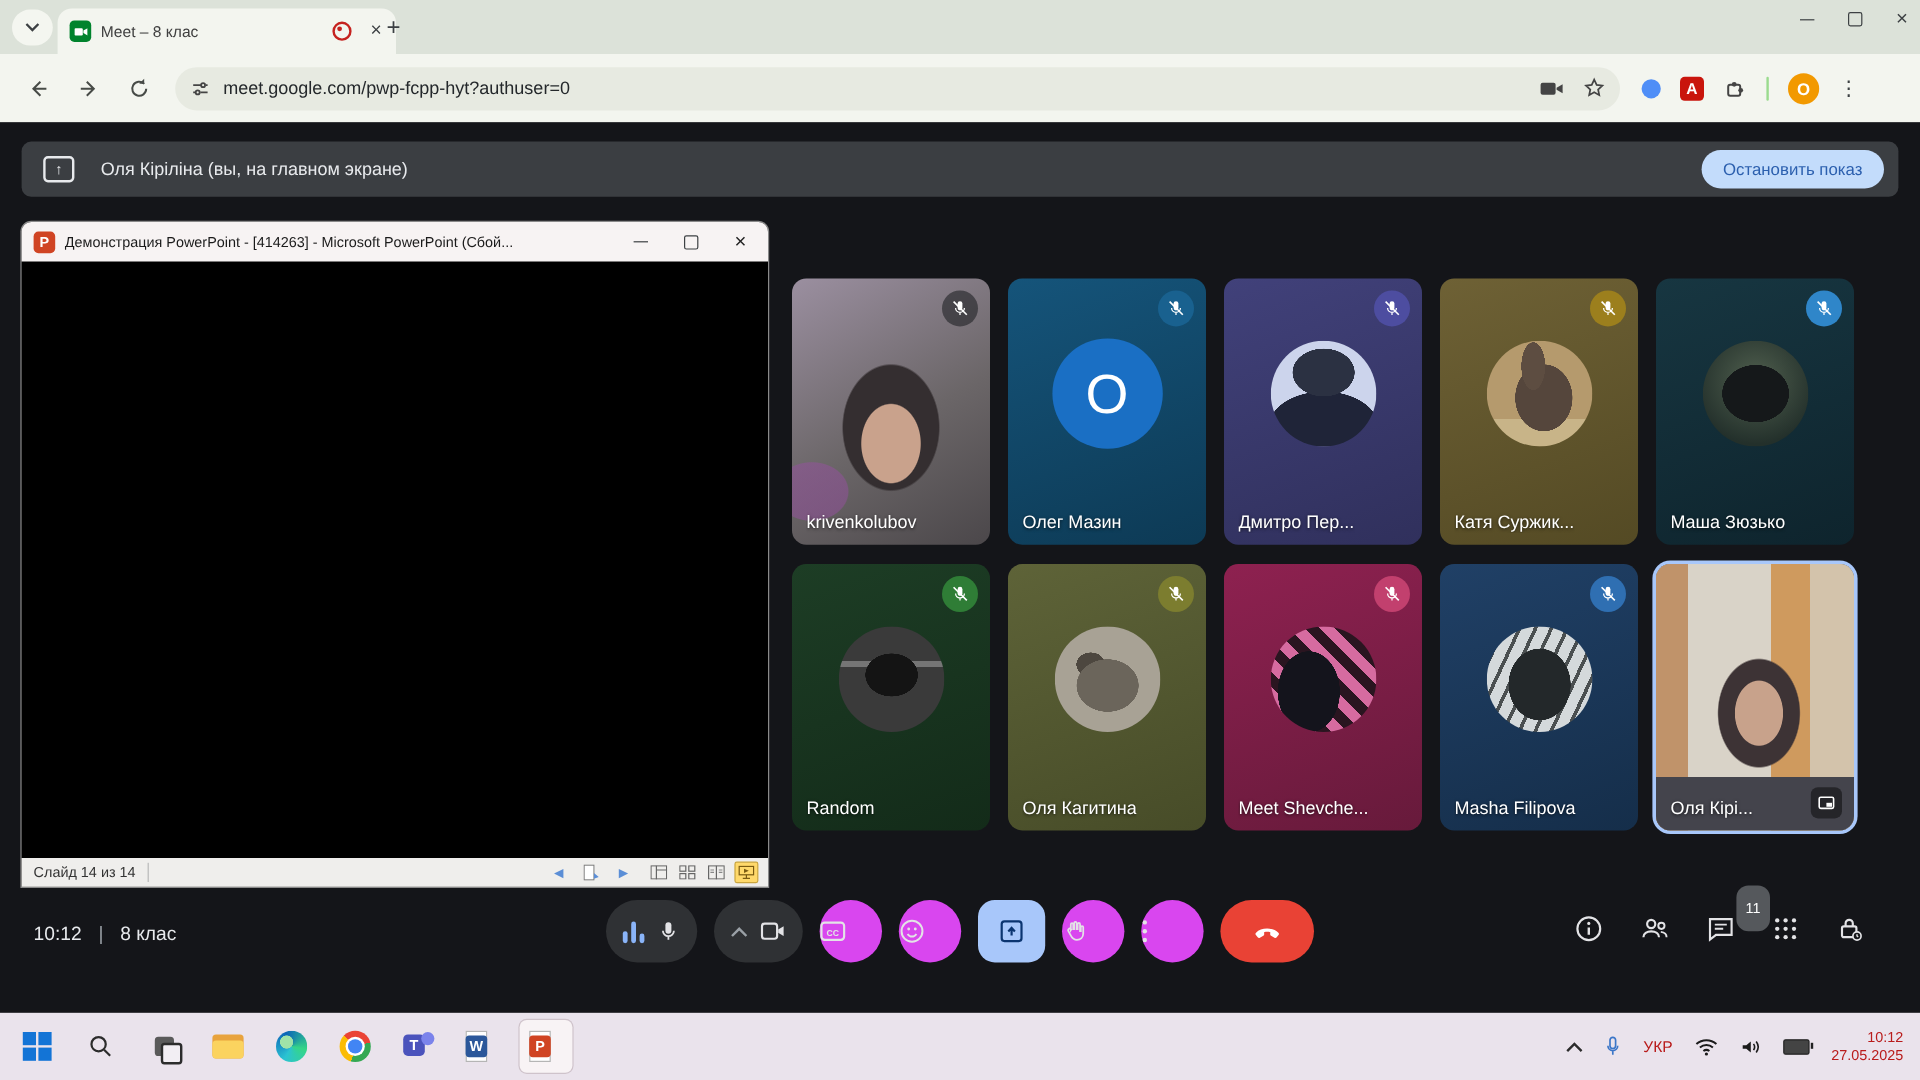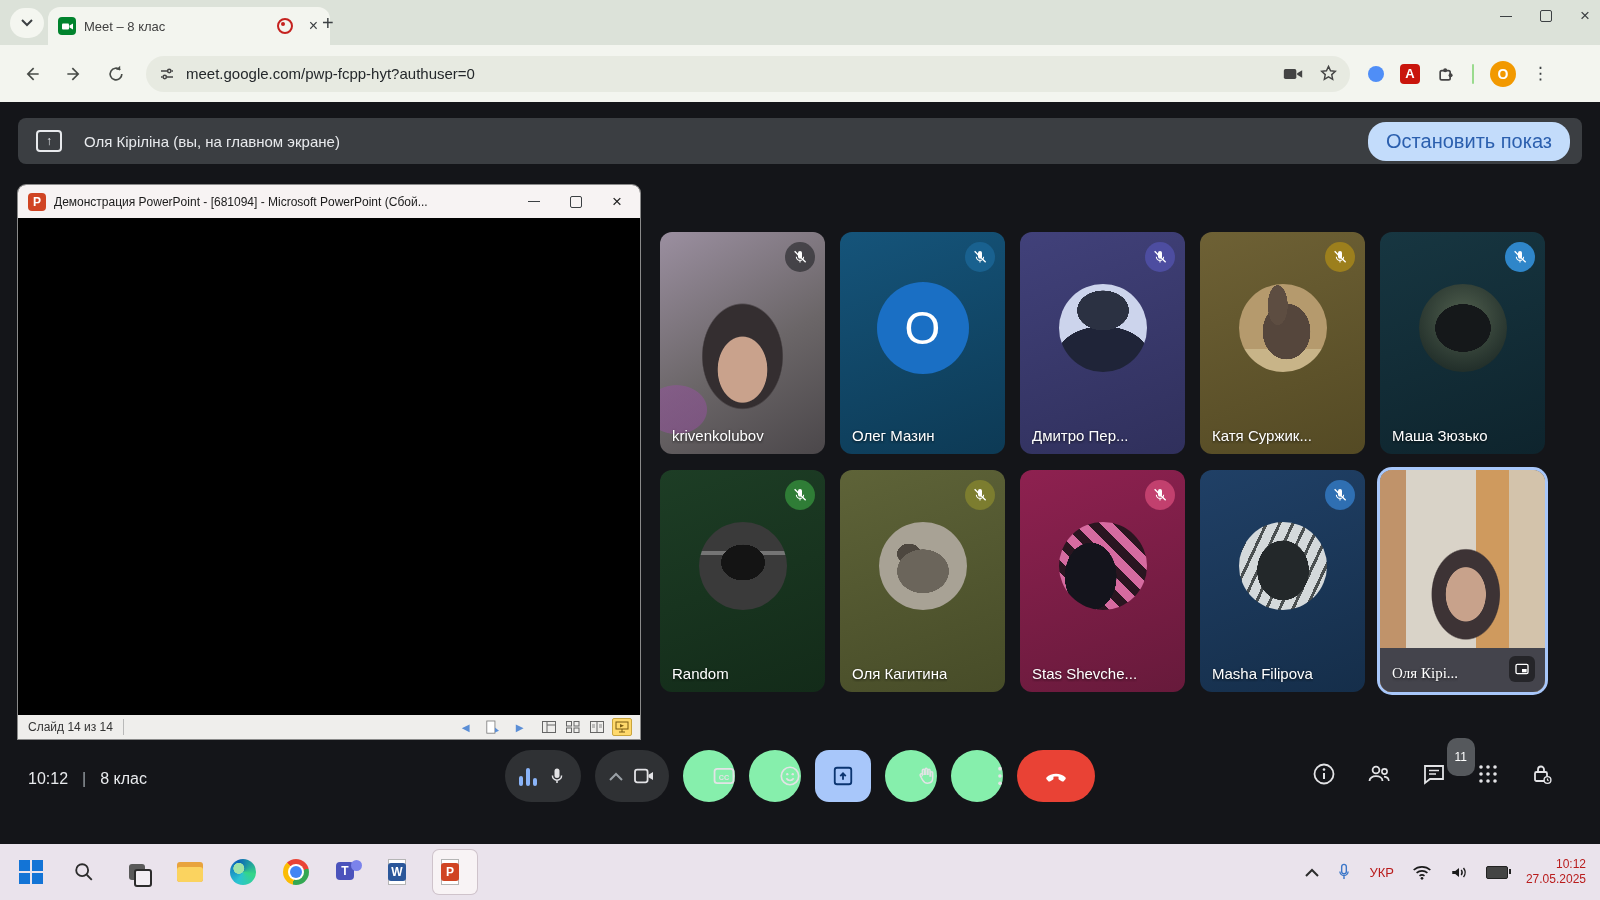--- a/index.html
+++ b/index.html
@@ -40,21 +40,21 @@
       align-items:center;justify-content:center;font-size:14px;font-weight:bold;}
   .kebab{color:#3c4043;font-size:17px;letter-spacing:0;margin-right:14px;}
 
   
   .page{position:absolute;left:0;top:102px;width:1600px;height:742px;background:#141519;}
   .banner{position:absolute;left:18px;top:16px;width:1564px;height:46px;background:#3b3e42;border-radius:8px;
       display:flex;align-items:center;color:#e8eaed;}
   .present-ic{width:22px;height:18px;border:2px solid #e8eaed;border-radius:4px;margin:0 22px 0 18px;
       display:flex;align-items:center;justify-content:center;font-size:12px;font-weight:bold;color:#e8eaed;}
   .banner-text{font-size:15px;}
-  .stop-btn{margin-left:auto;margin-right:12px;background:#c3dcfb;color:#2b5fae;font-size:20px;
+  .stop-btn{margin-left:auto;margin-right:12px;background:#c3dcfb;color:#2b5fae;font-size:14px;
       padding:8px 18px;border-radius:18px;}
 
   
   .ppt{position:absolute;left:18px;top:83px;width:622px;height:554px;background:#000;border-radius:8px 8px 0 0;
       box-shadow:0 0 0 1px #8a8a8a;}
   .ppt-titlebar{height:33px;background:#f7f3f3;border-radius:8px 8px 0 0;display:flex;align-items:center;padding:0 10px;gap:8px;}
   .ppt-ic{width:18px;height:18px;border-radius:4px;background:#d04423;color:#fff;font-size:12px;font-weight:bold;
       display:flex;align-items:center;justify-content:center;}
   .ppt-title{font-size:12px;color:#1b1b1b;flex:1;white-space:nowrap;overflow:hidden;}
   .ppt-ctrls{display:flex;align-items:center;gap:30px;margin-right:8px;color:#222;}
@@ -88,21 +88,21 @@
   .status-sep{width:1px;height:16px;background:#b9b9b9;margin-left:10px;}
   .status-nav{margin-left:auto;display:flex;align-items:center;gap:14px;color:#5b8ed6;font-size:13px;}
   .view-ics{display:flex;align-items:center;gap:6px;margin:0 8px 0 14px;}
   .view-btn{width:18px;height:16px;display:flex;align-items:center;justify-content:center;}
   .view-btn.active{background:#ffd96b;border:1px solid #caa53d;border-radius:2px;}
 
   
   .grid{position:absolute;left:660px;top:130px;width:885px;height:460px;
       display:grid;grid-template-columns:repeat(5,165px);grid-template-rows:222px 222px;gap:16px 15px;}
   .tile{position:relative;border-radius:12px;overflow:hidden;}
-  .tile.self{box-shadow:0 0 0 3px #a8c7fa;font-family:Liberation Serif, serif;}
+  .tile.self{box-shadow:0 0 0 3px #a8c7fa;}
   .tile-name{position:absolute;left:12px;bottom:10px;color:#fff;font-size:15px;
       text-shadow:0 1px 3px rgba(0,0,0,.7);white-space:nowrap;max-width:140px;overflow:hidden;z-index:4;}
   .mute-badge{position:absolute;top:10px;right:10px;width:30px;height:30px;border-radius:50%;
       display:flex;align-items:center;justify-content:center;z-index:4;}
   .letter-circle{position:absolute;left:50%;top:50px;transform:translateX(-50%);width:92px;height:92px;
       border-radius:50%;display:flex;align-items:center;justify-content:center;color:#fff;font-size:46px;}
   .avatar{position:absolute;left:50%;top:52px;transform:translateX(-50%);width:88px;height:88px;border-radius:50%;}
   .av-dmytro{background:radial-gradient(26px 20px at 50% 30%,#2b3142 0 99%,rgba(0,0,0,0) 100%),
       radial-gradient(46px 30px at 50% 82%,#1f2438 0 99%,rgba(0,0,0,0) 100%),#ccd4ec;}
   .av-katya{background:radial-gradient(10px 20px at 44% 24%,#5d4d41 0 99%,rgba(0,0,0,0) 100%),
@@ -128,21 +128,21 @@
       linear-gradient(0deg,#44444c 0 20%,rgba(0,0,0,0) 20%),
       linear-gradient(90deg,#c0936a 0 16%,#d9d3c8 16% 58%,#cf9a5e 58% 78%,#d3c3ab 78%);}
   .pip-btn{position:absolute;right:10px;bottom:10px;width:26px;height:26px;border-radius:6px;
       background:rgba(0,0,0,.45);display:flex;align-items:center;justify-content:center;z-index:5;}
 
   
   .ctr-left{position:absolute;left:28px;top:668px;color:#e8eaed;font-size:16px;display:flex;gap:14px;align-items:center;}
   .ctr-sep{color:#9aa0a6;}
   .ctr-center{position:absolute;left:50%;top:648px;transform:translateX(-50%);display:flex;gap:14px;align-items:center;}
   .pill{height:52px;border-radius:26px;background:#2f3134;display:flex;align-items:center;padding:0 14px;gap:10px;}
-  .rbtn{width:52px;height:52px;border-radius:50%;background:#86efac;display:flex;align-items:center;justify-content:flex-end;}
+  .rbtn{width:52px;height:52px;border-radius:50%;background:#d946ef;display:flex;align-items:center;justify-content:flex-start;}
   .present-btn{width:56px;height:52px;border-radius:14px;background:#a8c7fa;display:flex;align-items:center;justify-content:center;}
   .end-btn{width:78px;height:52px;border-radius:26px;background:#e94235;display:flex;align-items:center;justify-content:center;}
   .eq{display:flex;align-items:flex-end;gap:3px;height:20px;}
   .eq span{width:4px;background:#8ab4f8;border-radius:2px;}
   .ctr-right{position:absolute;right:46px;top:660px;display:flex;gap:30px;align-items:center;}
   .count-badge{position:absolute;right:125px;top:636px;background:#55585c;color:#fff;font-size:12px;
       padding:12px 8px;border-radius:10px;}
 
   
   .taskbar{position:absolute;left:0;top:844px;width:1600px;height:56px;background:#eae3ec;
@@ -259,21 +259,21 @@
 
   <div class="banner">
     <span class="present-ic">↑</span>
     <span class="banner-text">Оля Кіріліна (вы, на главном экране)</span>
     <span class="stop-btn">Остановить показ</span>
   </div>
 
   <div class="ppt">
     <div class="ppt-titlebar">
       <span class="ppt-ic">P</span>
-      <span class="ppt-title">Демонстрация PowerPoint - [681094] - Microsoft PowerPoint (Сбой...</span>
+      <span class="ppt-title">Демонстрация PowerPoint - [414263] - Microsoft PowerPoint (Сбой...</span>
       <span class="ppt-ctrls">
         <span class="win-min"></span>
         <span class="win-max"></span>
         <span class="win-x">×</span>
       </span>
     </div>
     <div class="ppt-status">
       <span class="status-text">Слайд 14 из 14</span>
       <span class="status-sep"></span>
       <span class="status-nav">
@@ -396,21 +396,21 @@
       </div>
       <div class="tile" style="background: linear-gradient(160deg, rgb(142, 33, 80), rgb(103, 26, 59));">
         <div class="avatar av-stas"></div>
         <div class="mute-badge" style="background: rgb(194, 64, 110);">
           <svg width="16" height="16" viewBox="0 0 24 24">
             <path fill="#fff" d="M12 14.5a3 3 0 0 0 3-3V6a3 3 0 0 0-6 0v5.5a3 3 0 0 0 3 3z"></path>
             <path fill="none" stroke="#fff" stroke-width="1.6" d="M6.5 11.5a5.5 5.5 0 0 0 11 0M12 17v3.2"></path>
             <path stroke="#fff" stroke-width="2" d="M4 3.5 20.5 20"></path>
           </svg>
         </div>
-        <div class="tile-name">Stas Shevche...</div>
+        <div class="tile-name">Meet Shevche...</div>
       </div>
       <div class="tile" style="background: linear-gradient(160deg, rgb(32, 64, 102), rgb(21, 46, 74));">
         <div class="avatar av-mashaf"></div>
         <div class="mute-badge" style="background: rgb(47, 111, 178);">
           <svg width="16" height="16" viewBox="0 0 24 24">
             <path fill="#fff" d="M12 14.5a3 3 0 0 0 3-3V6a3 3 0 0 0-6 0v5.5a3 3 0 0 0 3 3z"></path>
             <path fill="none" stroke="#fff" stroke-width="1.6" d="M6.5 11.5a5.5 5.5 0 0 0 11 0M12 17v3.2"></path>
             <path stroke="#fff" stroke-width="2" d="M4 3.5 20.5 20"></path>
           </svg>
         </div>

